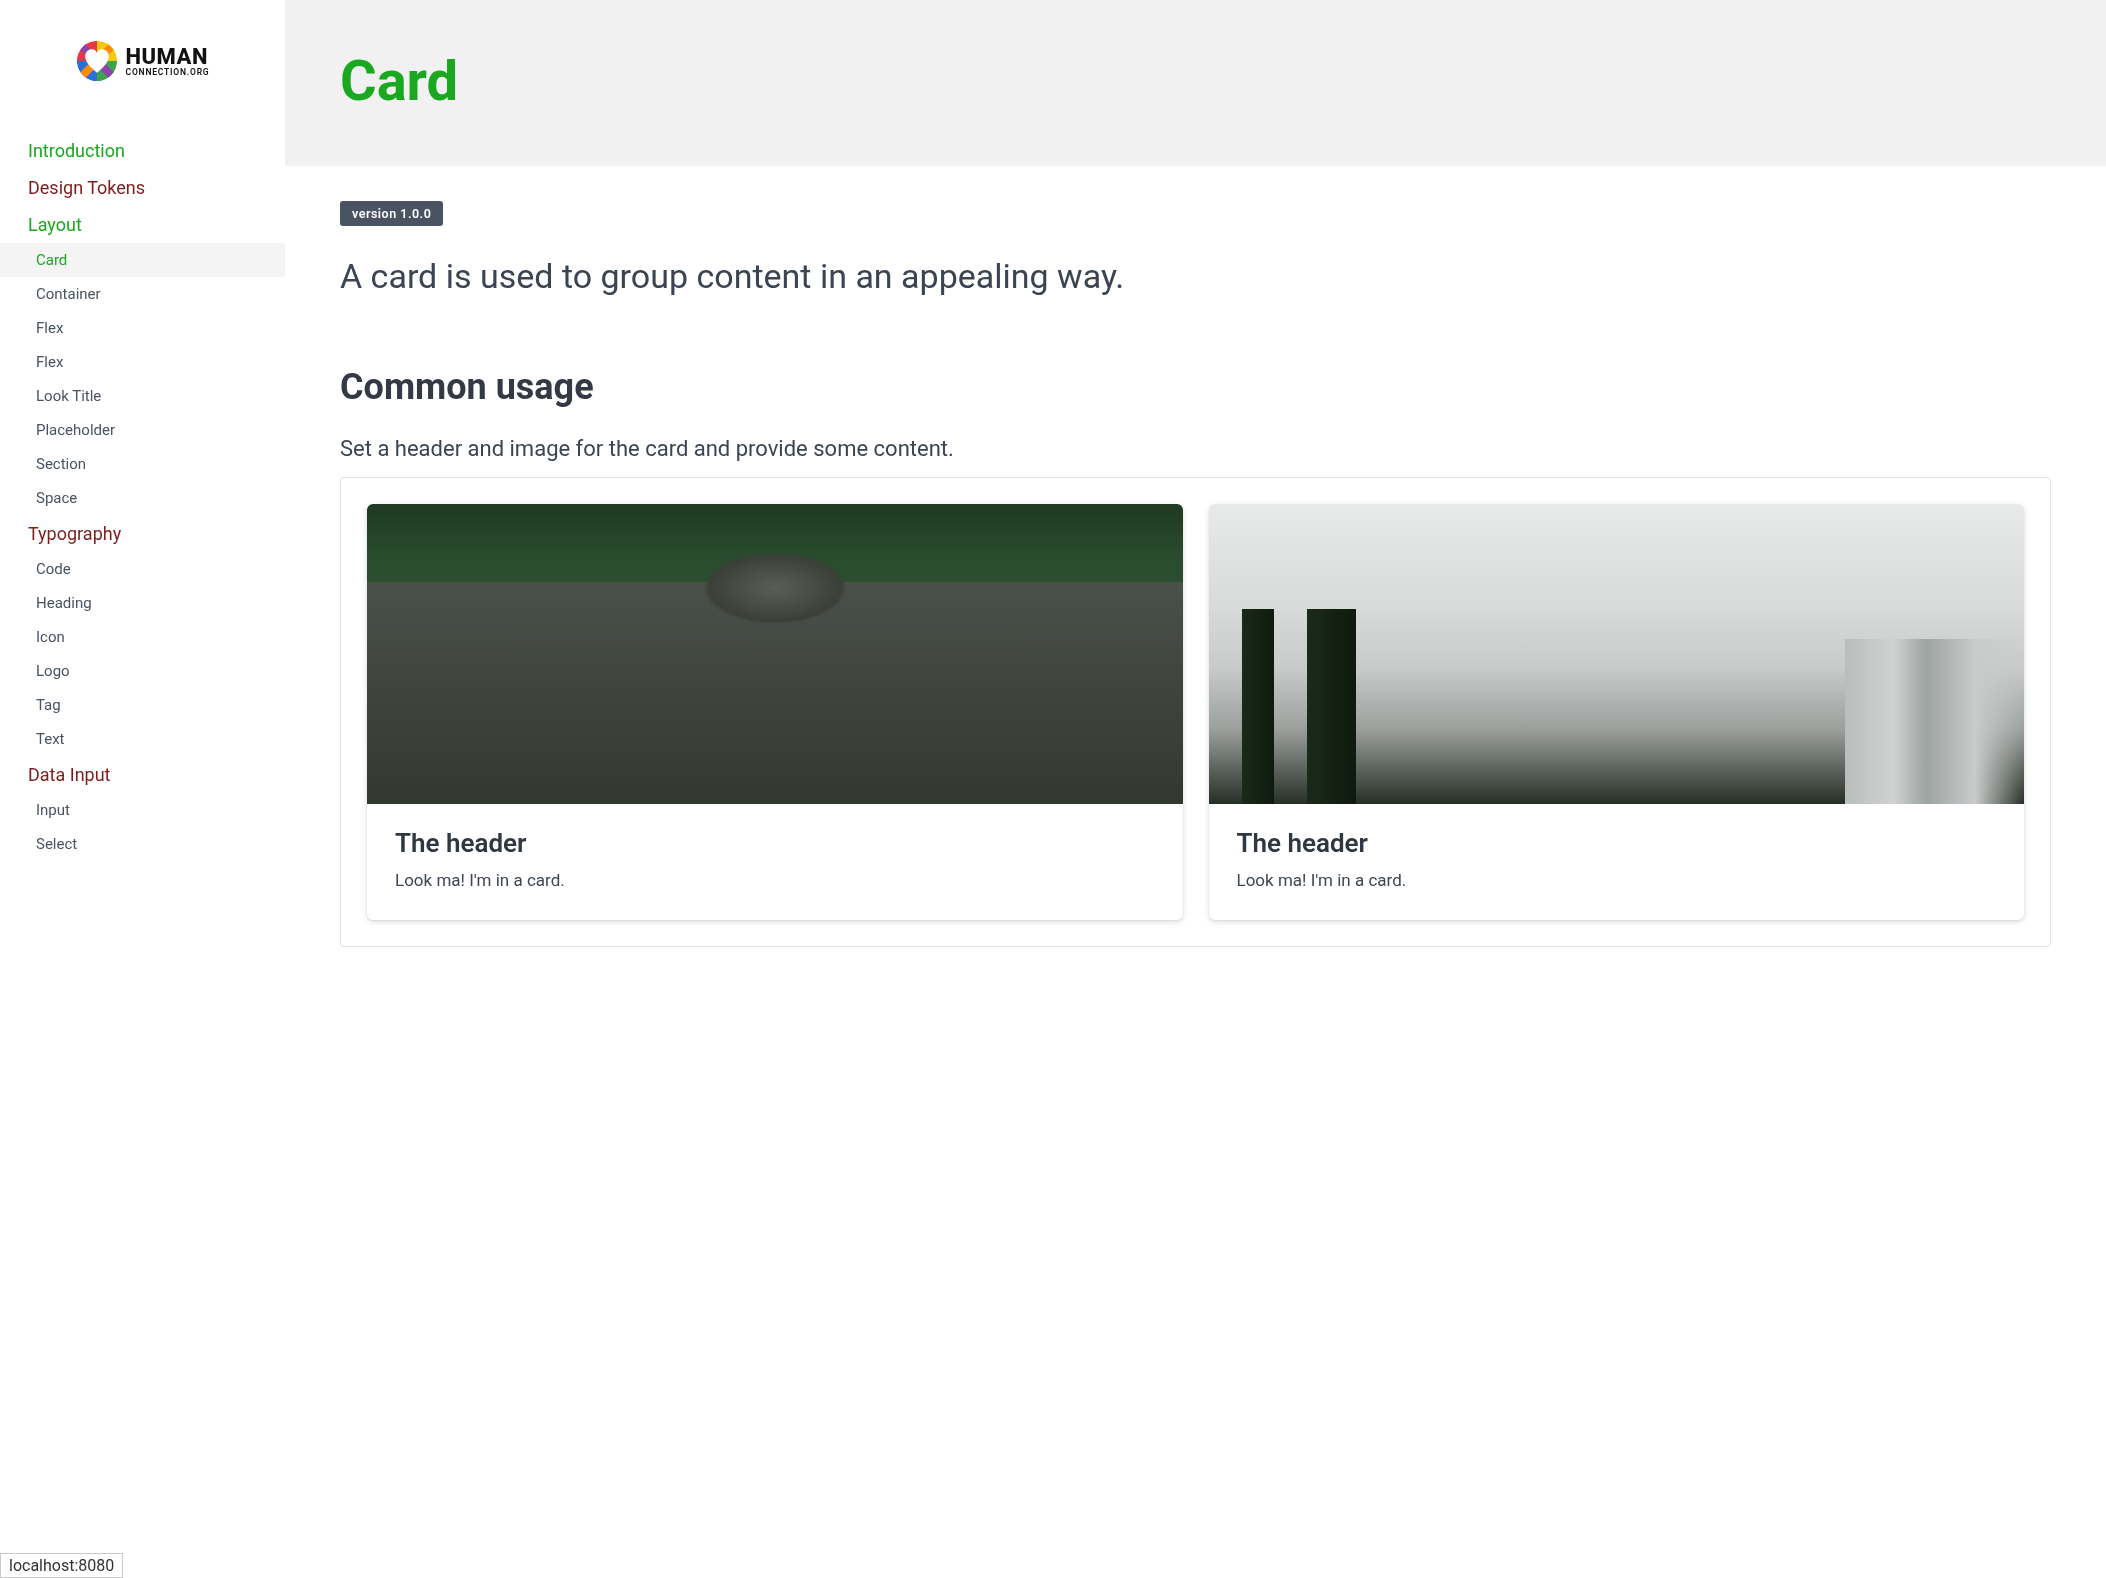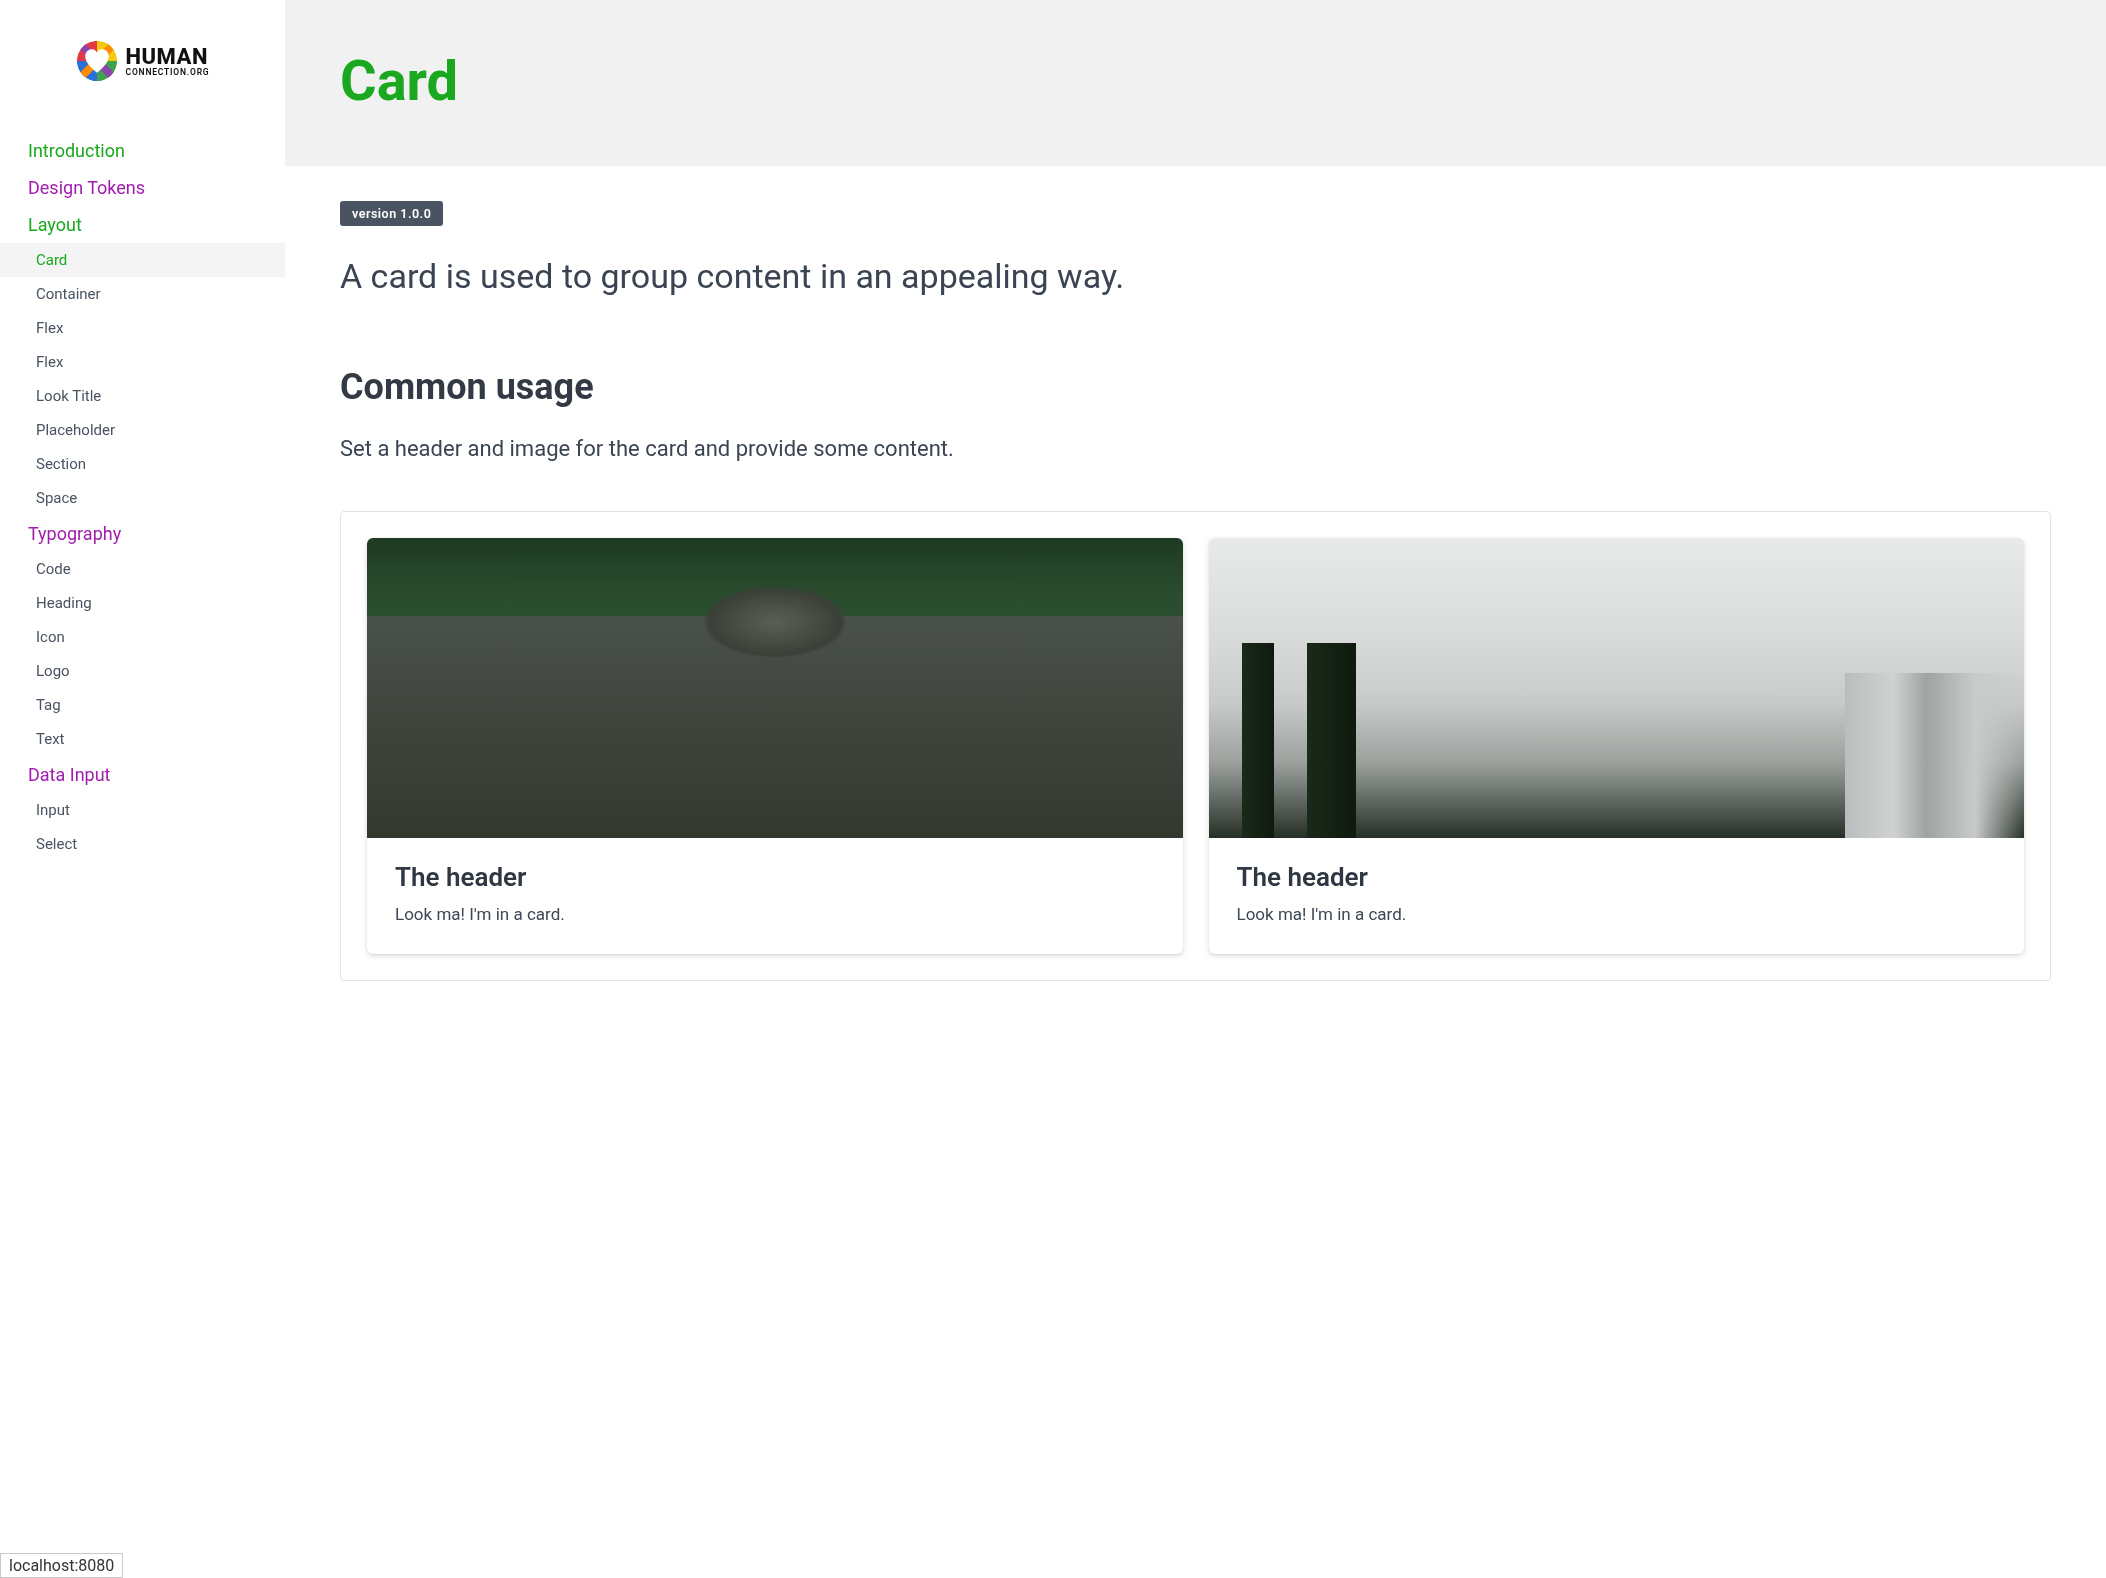--- a/index.html
+++ b/index.html
@@ -31,21 +31,21 @@
   .logo-svg { width: 42px; height: 42px; margin-right: 8px; }
   .logo-text { display: flex; flex-direction: column; line-height: 1; }
   .logo-text .big { font-weight: 800; font-size: 22px; letter-spacing: 0.5px; color: #111; }
   .logo-text .small { font-size: 8.5px; letter-spacing: 0.8px; color: #111; font-weight: 600; }
 
   .nav { padding: 0 0 40px; }
   .nav-top, .nav-cat {
     display: block;
     padding: 8px 28px;
     font-size: 18px;
-    color: #a21caf;
+    color: #7f1d1d;
     text-decoration: none;
     cursor: pointer;
   }
   .nav-top.active, .nav-cat.active { color: #19a81f; }
   .nav-sub {
     display: block;
     padding: 8px 36px;
     font-size: 15px;
     color: #4a5361;
     text-decoration: none;
@@ -94,21 +94,21 @@
     font-size: 36px;
     font-weight: 700;
     color: #333a45;
   }
   .section-desc {
     margin-top: 28px;
     font-size: 22px;
     color: #3b4452;
   }
   .card-grid-wrap {
-    margin-top: 50px;
+    margin-top: 16px;
     border: 1px solid #e3e3e3;
     border-radius: 4px;
     padding: 26px;
   }
   .card-grid {
     display: flex;
     gap: 26px;
   }
   .card {
     flex: 1;

